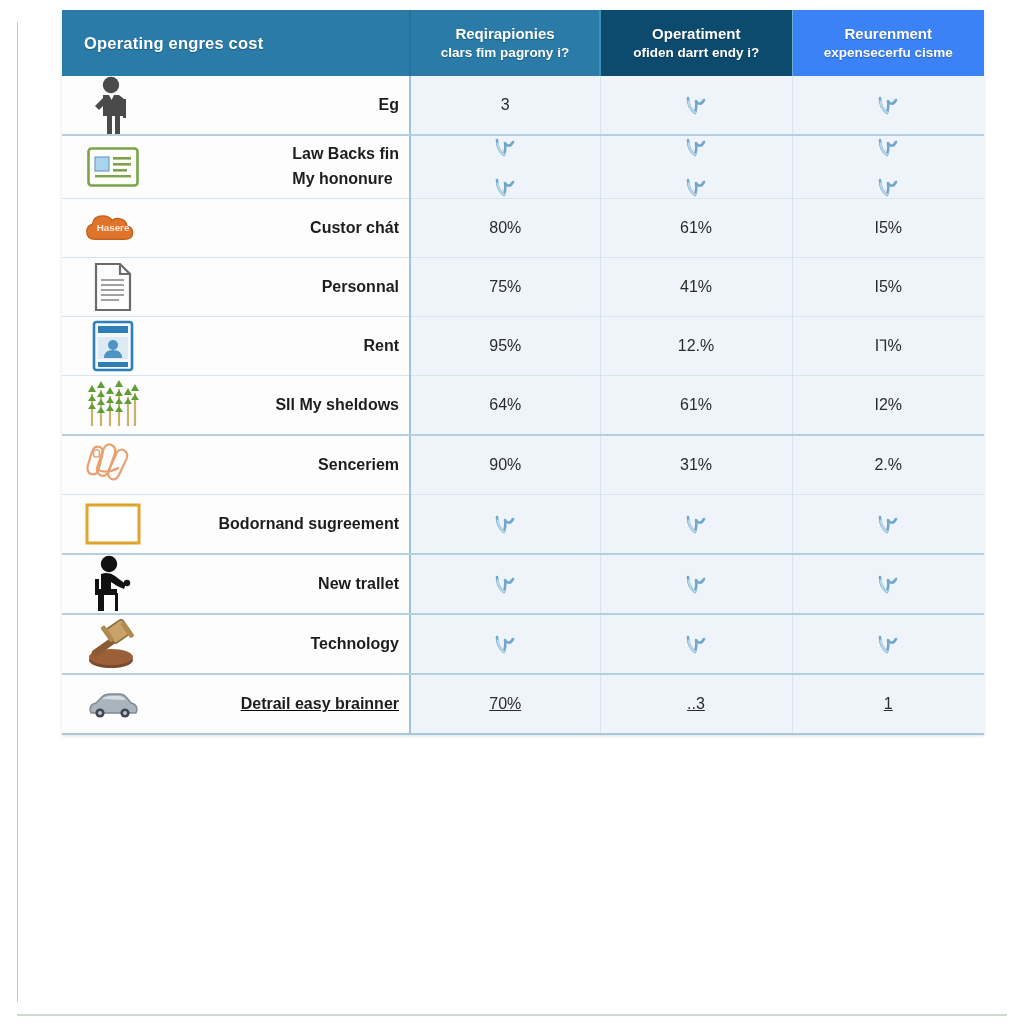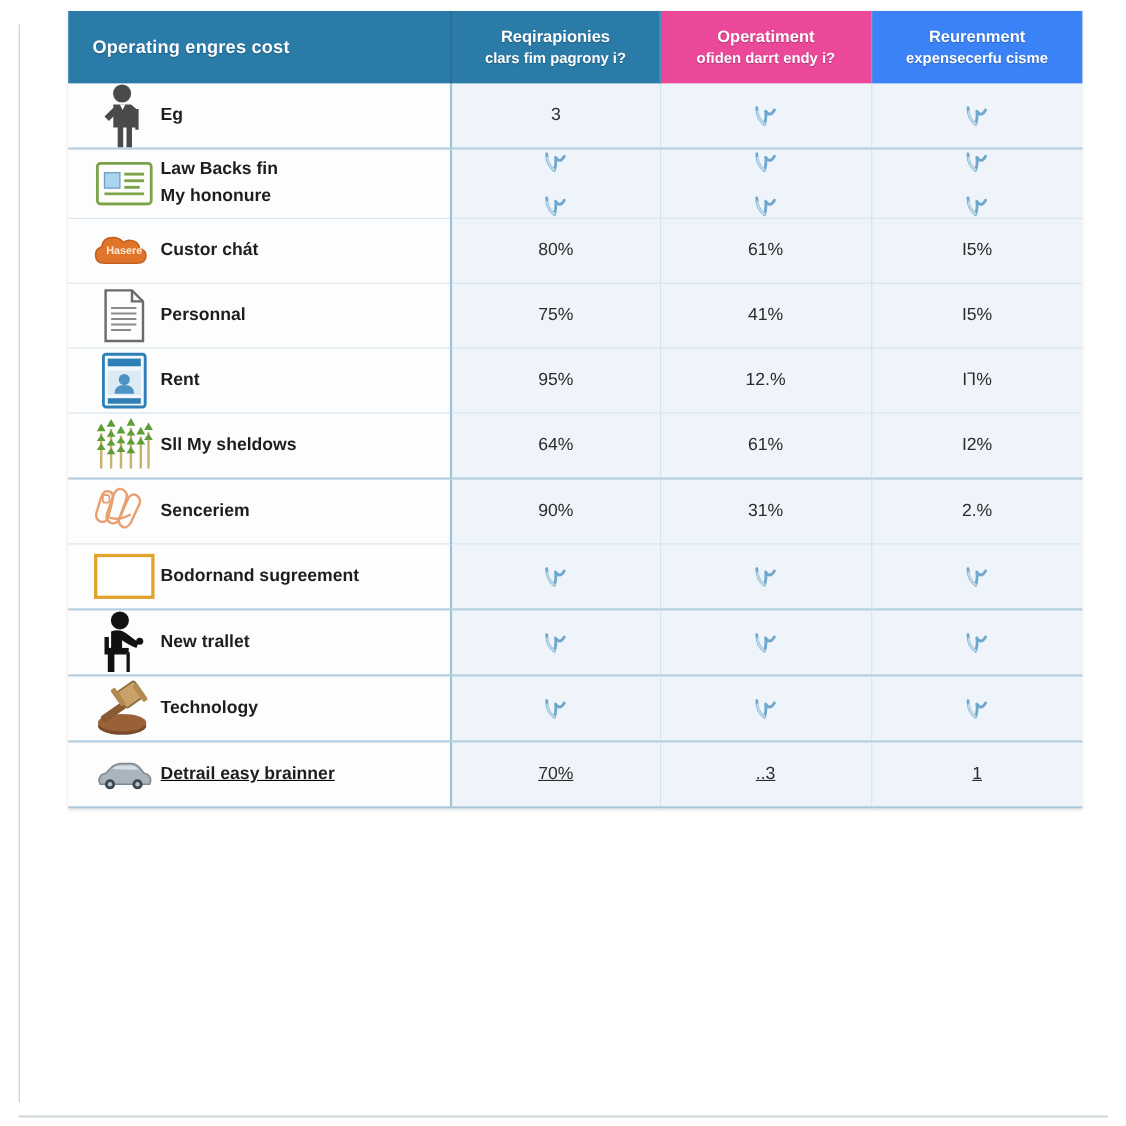--- a/index.html
+++ b/index.html
@@ -78,21 +78,21 @@
     border-right: 2px solid #2b6f96;
   }
   th.h-v1 {
     background: #2a7ba8;
     text-align: center;
     font-size: 15px;
     line-height: 1.32;
     border-right: 2px solid #3f8fbb;
   }
   th.h-v2 {
-    background: #ec4899;
+    background: #0c4a6e;
     text-align: center;
     font-size: 15px;
     line-height: 1.32;
     border-right: 1px solid #6aaed2;
   }
   th.h-v3 {
     background: #3b82f6;
     text-align: center;
     font-size: 15px;
     line-height: 1.32;
@@ -119,22 +119,23 @@
     text-align: center;
     font-size: 16px;
     color: #2b2b2b;
     border-right: 1px solid #d6e4ee;
   }
   td.val-cell.last { border-right: none; }
 
   .label-inner {
     display: flex;
     align-items: center;
-    gap: 4px;
+    gap: 18px;
     min-height: 52px;
+    justify-content: space-between;
   }
   .label-text {
     font-size: 16px;
     font-weight: bold;
     color: #1d1d1d;
     line-height: 1.55;
   }
   .label-text .sub { display: block; }
 
   .icon-box {

